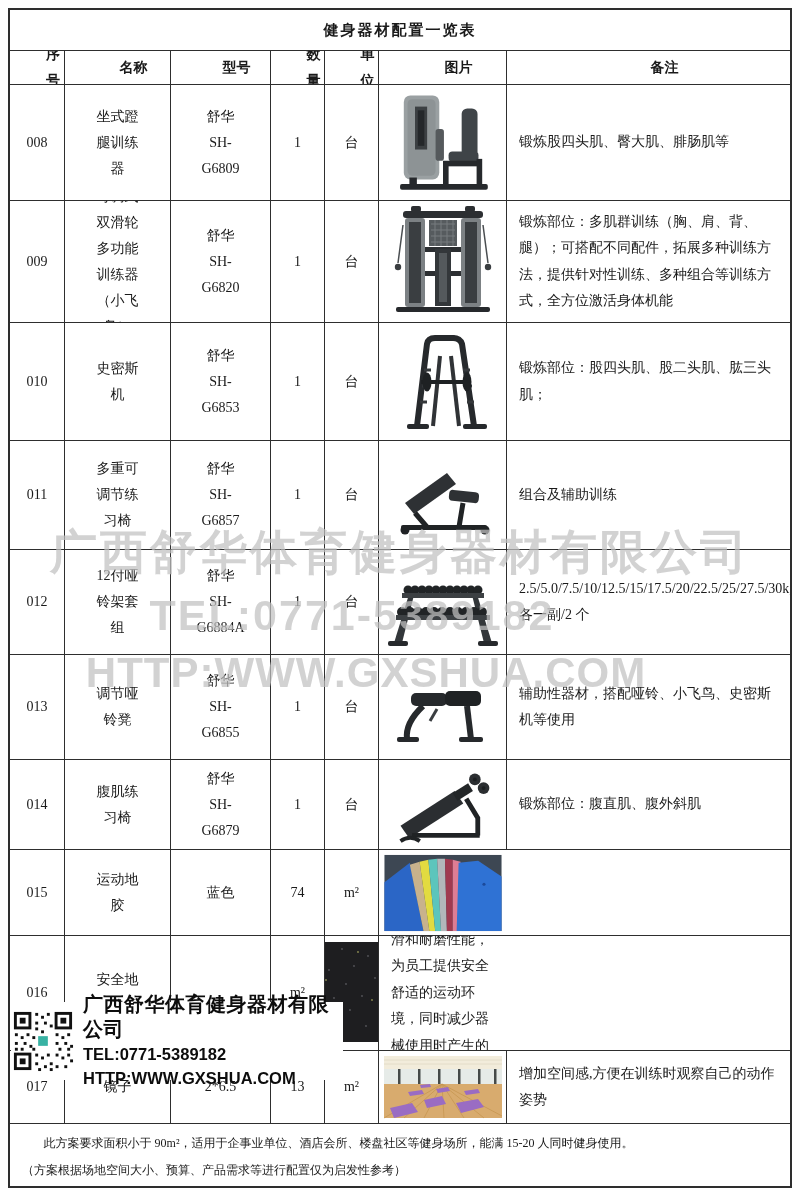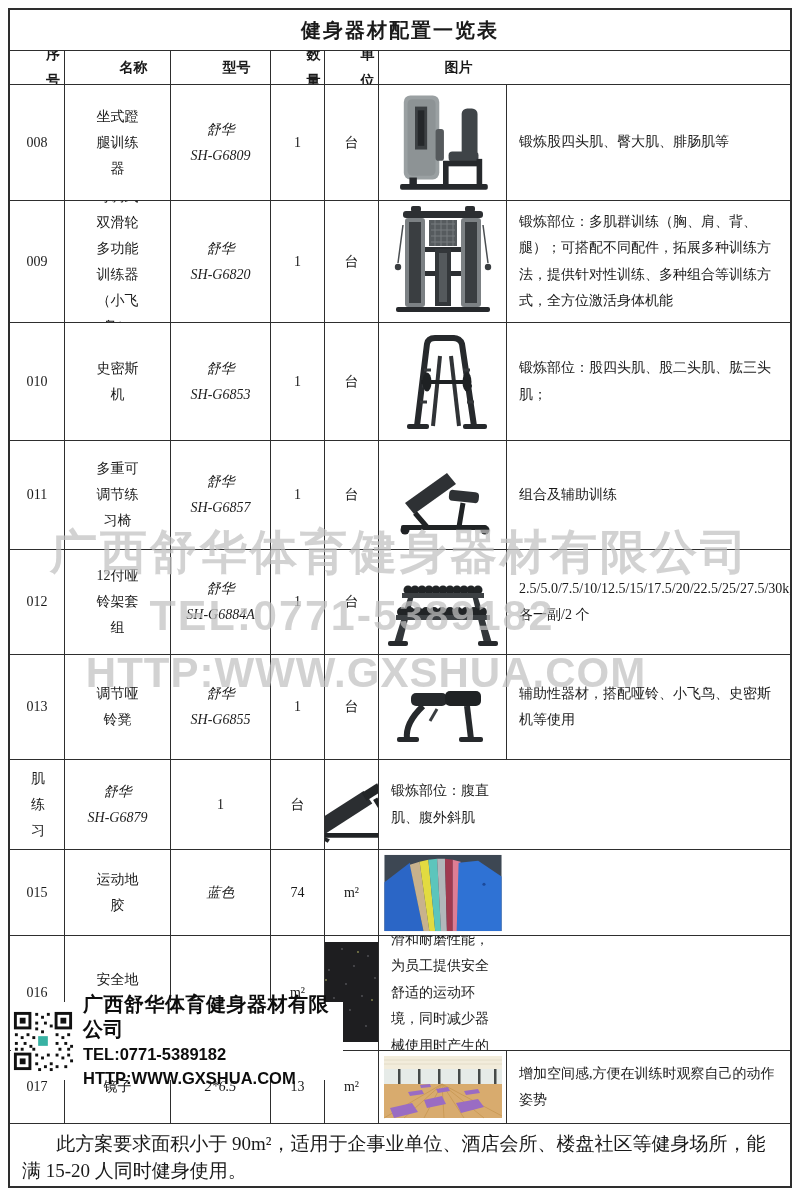--- a/index.html
+++ b/index.html
@@ -4,37 +4,37 @@
 <style>
   * { margin:0; padding:0; box-sizing:border-box; }
   html,body { width:800px; height:1188px; background:#ffffff; overflow:hidden;
               font-family:"Liberation Serif","DejaVu Serif",serif; color:#1a1a1a; }
   .page { position:relative; width:800px; height:1188px; }
 
   .table { position:absolute; left:8px; top:8px; width:784px; border:2px solid #2e2e2e; background:#fff; }
   .trow { display:grid; grid-template-columns:54px 106px 100px 54px 54px 128px 1fr; border-top:1.5px solid #2e2e2e; }
   .title-row { display:block; border-top:none; height:40px; }
   .title-cell { height:100%; display:flex; align-items:center; justify-content:center;
-                font-size:20px; font-weight:bold; letter-spacing:2px; }
+                font-size:15px; font-weight:bold; letter-spacing:2px; }
   .header-row { height:34px; font-weight:bold; font-size:16px; }
   .cell { border-left:1.5px solid #2e2e2e; display:flex; flex-direction:column;
           align-items:center; justify-content:center; text-align:center;
           font-size:14px; line-height:26px; overflow:hidden; }
   .cell:first-child { border-left:none; }
   .hcell { flex-direction:row;padding-left:32px; }
   .c-name { padding:0 28px; }
-  .c-model { padding:0 7px;font-style:italic; }
+  .c-model { padding:0 20px; }
   .mline { display:block; }
   .c-remark { align-items:flex-start; justify-content:center; text-align:left;
               padding:4px 10px 4px 12px; line-height:26.5px; }
   .c-pic { padding:2px; }
   .r008{height:116px}.r009{height:122px}.r010{height:118px}.r011{height:109px}
   .r012{height:105px}.r013{height:105px}.r014{height:90px}.r015{height:86px}
   .r016{height:115px}.r017{height:73px}
-  .footer-row { display:block; height:63px; padding:6px 12px 0 12px; font-size:19px; line-height:27px; }
+  .footer-row { display:block; height:63px; padding:6px 12px 0 12px; font-size:12px; line-height:27px; }
   .footer-row p:first-child { text-indent:1.8em; }
 
   .watermark { position:absolute; left:0; width:800px; pointer-events:none;
                color:#c2c2c2; opacity:0.72; font-family:"Liberation Sans","DejaVu Sans",sans-serif;
                font-weight:bold; text-align:center; white-space:nowrap; z-index:5; }
   .wm1 { top:521px; font-size:47px; letter-spacing:3px; }
   .wm2 { top:591px; font-size:43px; letter-spacing:2px; transform:translateX(-48px); }
   .wm3 { top:649px; font-size:42px; letter-spacing:1px; transform:translateX(-34px); }
 
   .contact-overlay { position:absolute; left:11px; top:1002px; width:332px; height:78px;
@@ -58,20 +58,21 @@
       <div class="title-cell">健身器材配置一览表</div>
     </div>
 
     <div class="trow header-row">
       <div class="cell hcell">序号</div>
       <div class="cell hcell">名称</div>
       <div class="cell hcell">型号</div>
       <div class="cell hcell">数量</div>
       <div class="cell hcell">单位</div>
       <div class="cell hcell">图片</div>
+      <div class="cell hcell">备注</div>
     </div>
 
     <div class="trow r008">
       <div class="cell">008</div>
       <div class="cell c-name">坐式蹬腿训练器</div>
       <div class="cell c-model">
         <span class="mline">舒华</span>
         <span class="mline">SH-G6809</span>
       </div>
       <div class="cell">1</div>
@@ -246,20 +247,21 @@
           <path d="M82 41 L86 74" stroke="#26292c" stroke-width="6"></path>
           <path d="M52 44 L45 56" stroke="#3a3e41" stroke-width="3"></path>
           <rect x="12" y="72" width="22" height="5" rx="2" fill="#26292c"></rect>
           <rect x="74" y="72" width="24" height="5" rx="2" fill="#26292c"></rect>
         </svg>
       </div>
       <div class="cell c-remark">辅助性器材，搭配哑铃、小飞鸟、史密斯机等使用</div>
     </div>
 
     <div class="trow r014">
+      <div class="cell">014</div>
       <div class="cell c-name">腹肌练习椅</div>
       <div class="cell c-model">
         <span class="mline">舒华</span>
         <span class="mline">SH-G6879</span>
       </div>
       <div class="cell">1</div>
       <div class="cell">台</div>
       <div class="cell c-pic">
         <svg width="116" height="88" viewBox="0 0 116 88">
           <polygon points="14,66 70,30 79,43 23,79" fill="#2b2e31"></polygon>

